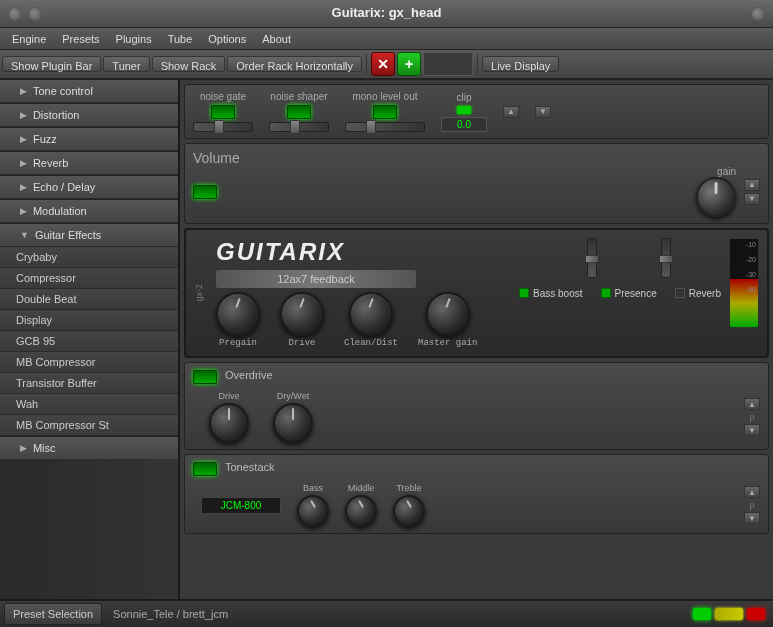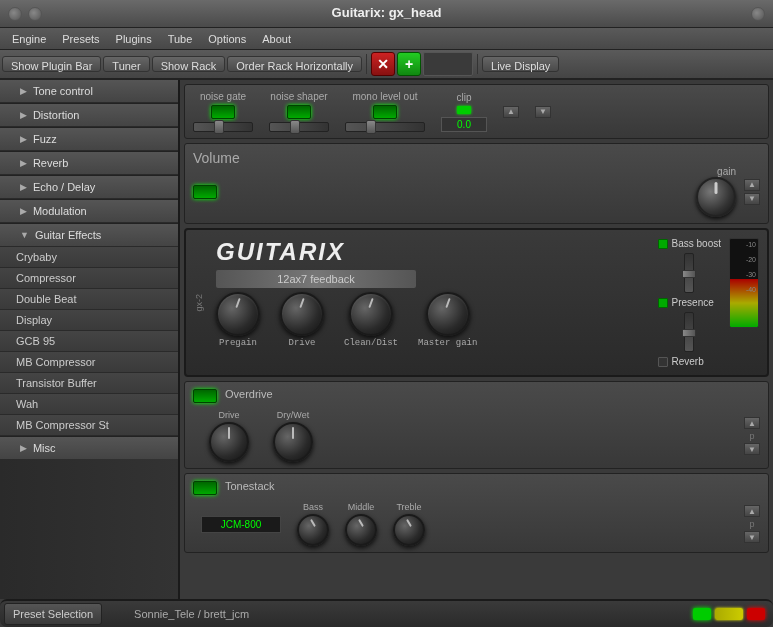--- a/index.html
+++ b/index.html
@@ -320,21 +320,20 @@
       position: absolute;
       top: 4px; left: 50%;
       transform: translateX(-50%) rotate(20deg);
       border-radius: 1px;
     }
     .knob-large {
       width: 44px; height: 44px;
     }
     .amp-right {
       display: flex;
-      flex-direction: column;
       gap: 4px;
     }
     .checkbox-row {
       display: flex;
       align-items: center;
       gap: 4px;
     }
     .cb { width: 10px; height: 10px; background: #0a0; border: 1px solid #060; border-radius: 1px; }
     .cb-label { font-size: 10px; color: #ccc; }
     .amp-vu {
@@ -391,22 +390,21 @@
     }
 
     
     .status-bar {
       height: 28px;
       background: linear-gradient(to bottom, #3a3a3a, #2a2a2a);
       border-top: 2px solid #1a1a1a;
       display: flex;
       align-items: center;
       padding: 0 4px;
-      gap: 24px;
-      border-radius: 7px;
+      gap: 3px;
     }
     .preset-btn {
       background: linear-gradient(to bottom, #555, #3a3a3a);
       border: 1px solid #222;
       border-radius: 3px;
       color: #ccc;
       font-size: 11px;
       padding: 3px 8px;
       cursor: pointer;
       height: 22px;

